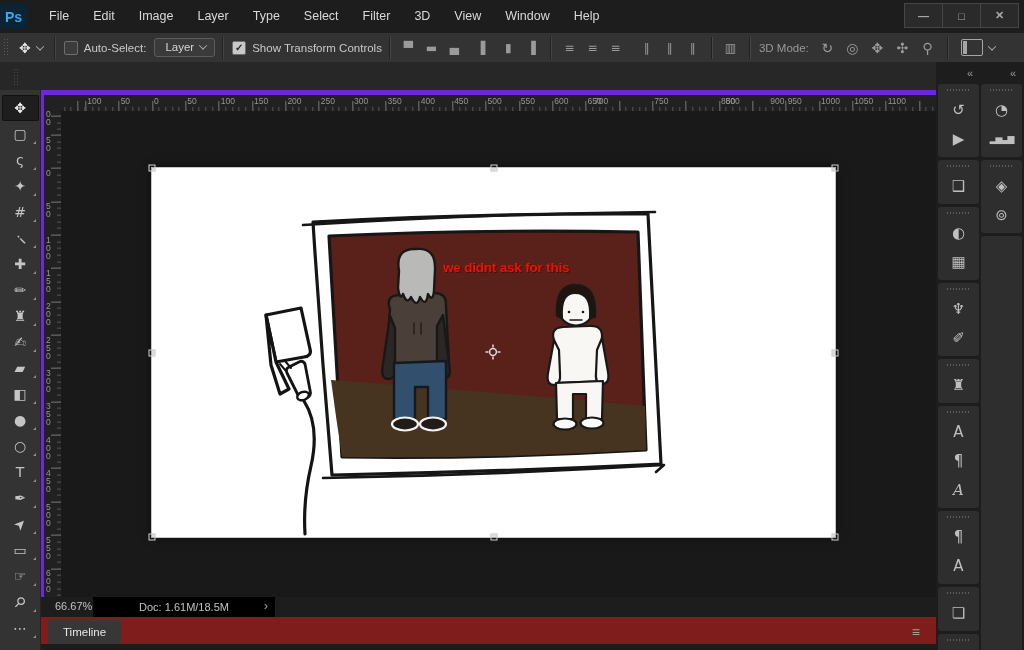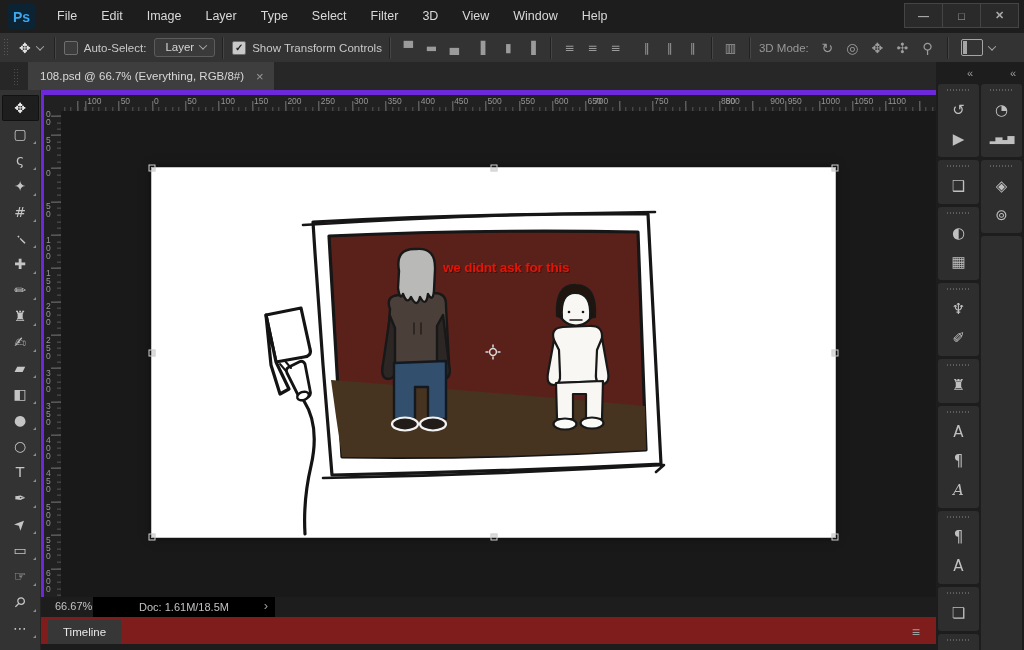--- a/index.html
+++ b/index.html
@@ -1,21 +1,21 @@
 <!DOCTYPE html>
 <html><head>
 <meta charset="utf-8">
 <style>
   html,body{margin:0;padding:0;background:#000;}
   .window{position:relative;width:1024px;height:650px;background:#1d1d1d;overflow:hidden;
     font-family:"Liberation Sans",sans-serif;color:#ccc;box-shadow:inset 0 0 0 1px #3a3a3a;}
   
   .menu-bar{position:absolute;left:0;top:0;width:1024px;height:33px;background:#1d1d1d;
     display:flex;align-items:center;}
-  .ps-logo{width:27px;height:25px;margin-left:8px;margin-right:10px;background:#0c2334;color:#3ba8f0;
+  .ps-logo{width:27px;height:25px;margin-left:0;margin-right:10px;background:#0c2334;color:#3ba8f0;
     font-weight:bold;font-size:14px;display:flex;align-items:center;justify-content:center;border-radius:2px;}
   .menu-item{padding:0 12px;font-size:12.5px;color:#d9d9d9;line-height:33px;cursor:default;}
   .win-controls{position:absolute;top:3px;right:5px;display:flex;}
   .win-btn{width:37px;height:23px;border:1px solid #454545;margin-left:-1px;background:#2a2a2a;
     color:#a9a9a9;font-size:11px;display:flex;align-items:center;justify-content:center;font-weight:bold;}
   
   .options-bar{position:absolute;left:0;top:33px;width:1024px;height:29px;background:#333333;
     display:flex;align-items:center;font-size:11.5px;color:#c9c9c9;border-bottom:1px solid #161616;}
   .grip{width:6px;height:18px;margin:0 6px 0 3px;
     background-image:repeating-linear-gradient(180deg,#585858 0 1px,transparent 1px 3px),
@@ -180,24 +180,20 @@
         <button class="mode3d-btn">✣</button>
         <button class="mode3d-btn">⚲</button>
       </div>
     <div class="obar-sep"></div>
     <div class="workspace-btn"></div>
     <span class="caret"></span>
   </div>
 
   <div class="tab-bar">
     <div class="tab-grip"></div>
-    <div class="doc-tab">
-      <span>108.psd @ 66.7% (Everything, RGB/8#)</span>
-      <span class="tab-close">×</span>
-    </div>
   </div>
 
   <div class="toolbar" id="toolbar">
       <div class="tool selected">
         <span class="tglyph">✥</span>
       </div>
       <div class="tool flyout">
         <span class="tglyph">▢</span>
       </div>
       <div class="tool flyout">

